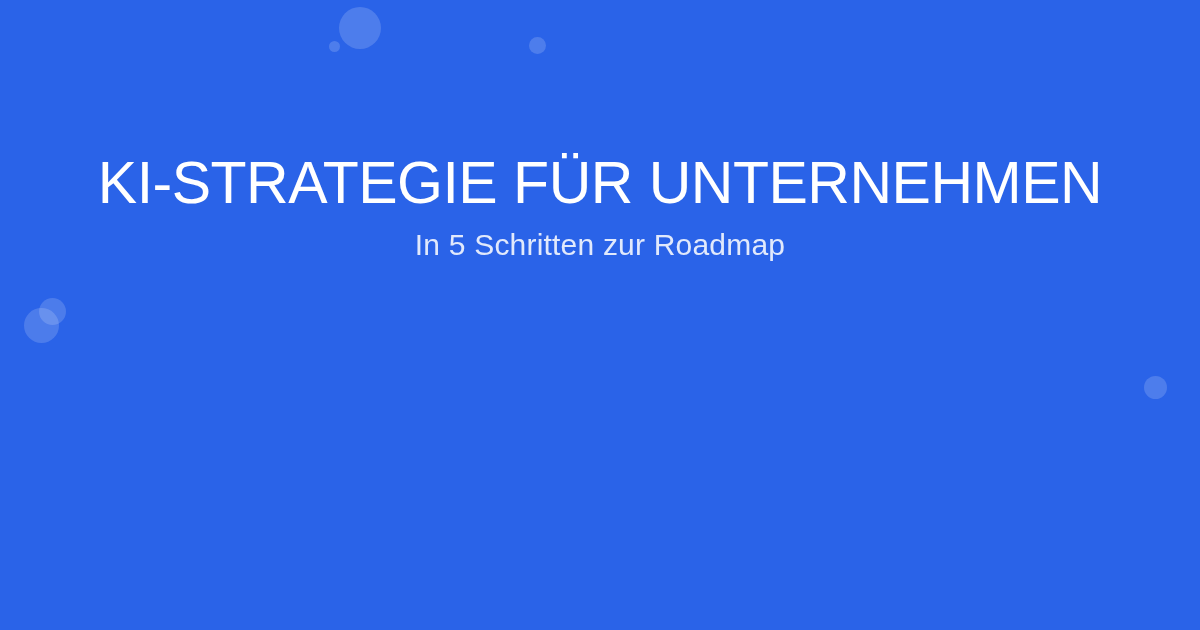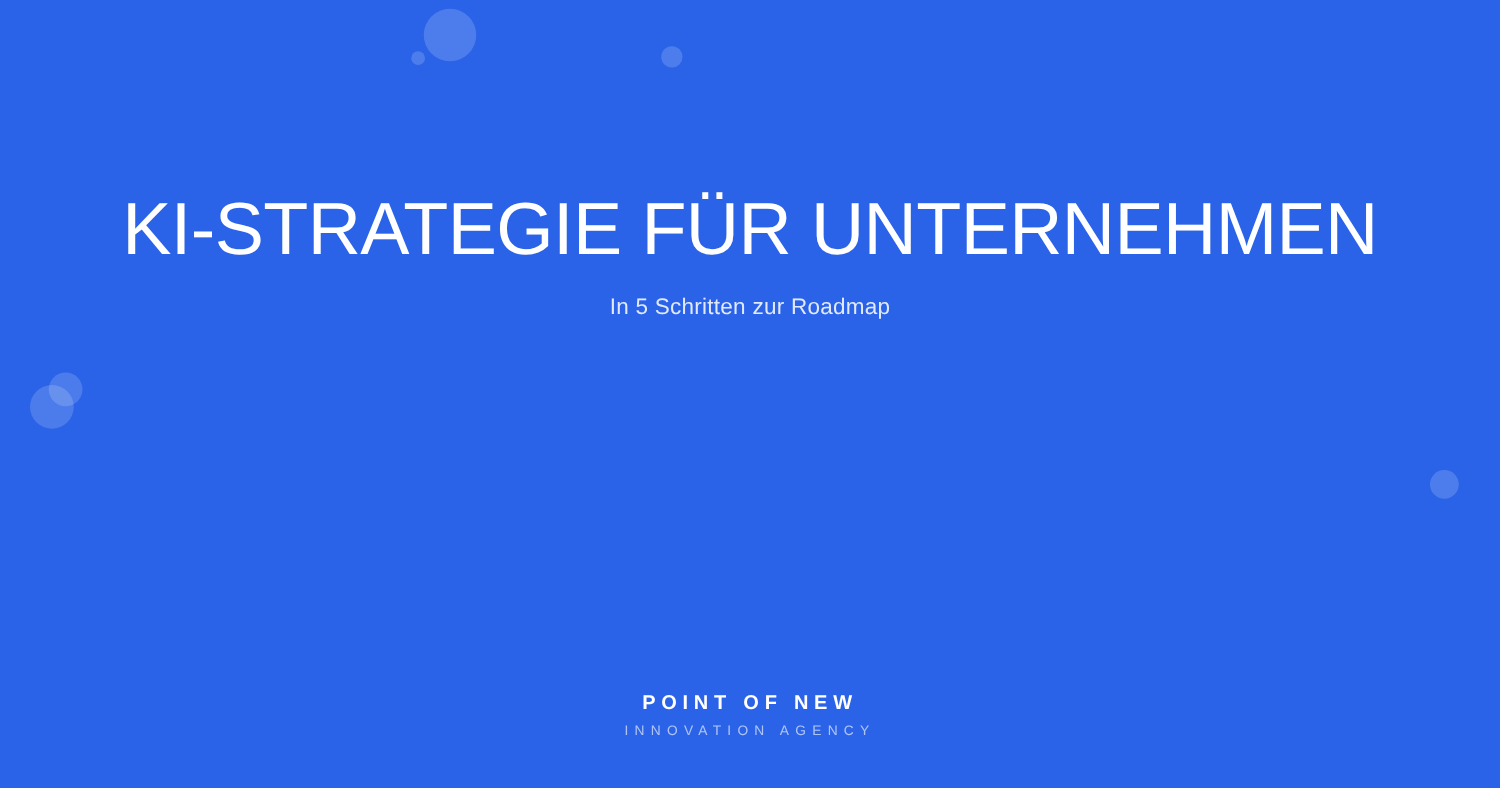--- a/index.html
+++ b/index.html
@@ -55,21 +55,21 @@
     font-size: 59px;
     line-height: 66px;
     font-weight: 400;
     letter-spacing: -0.5px;
     color: #ffffff;
     text-transform: uppercase;
     white-space: nowrap;
   }
   .hero-subtitle {
     margin: 14px 0 0 0;
-    font-size: 18px;
+    font-size: 30px;
     line-height: 30px;
     font-weight: 400;
     letter-spacing: 0.2px;
     color: rgba(255,255,255,0.86);
   }
 
   
   .brand {
     position: absolute;
     left: 0;
@@ -107,18 +107,14 @@
     <span class="circle c4"></span>
     <span class="circle c5"></span>
     <span class="circle c6"></span>
   </div>
 
   <div class="hero">
     <h1 class="hero-title">KI-Strategie für Unternehmen</h1>
     <p class="hero-subtitle">In 5 Schritten zur Roadmap</p>
   </div>
 
-  <div class="brand">
-    <div class="brand-name">Point of New</div>
-    <div class="brand-tagline">Innovation Agency</div>
-  </div>
 
 </div>
 
 </body></html>

